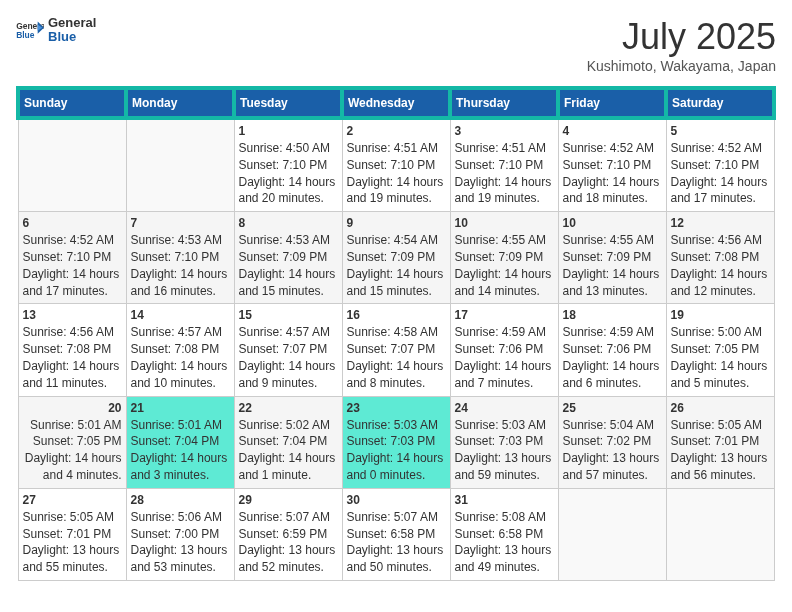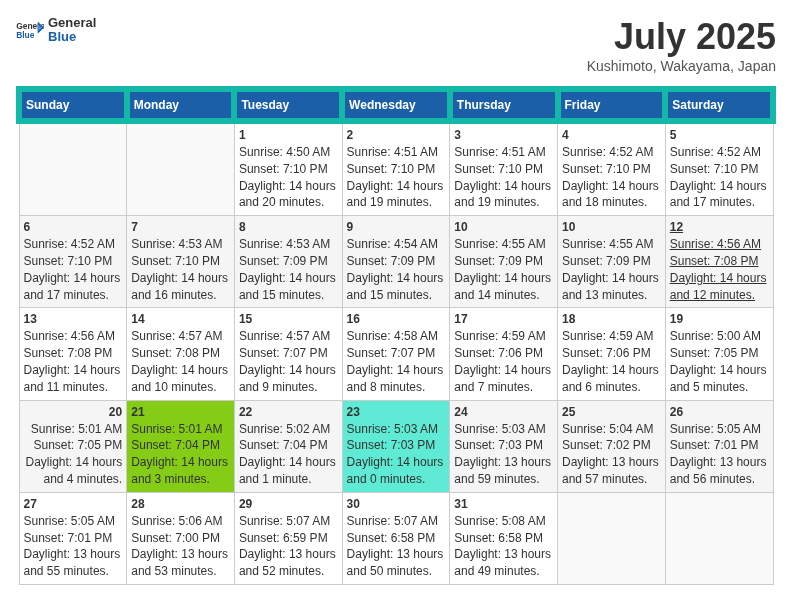--- a/index.html
+++ b/index.html
@@ -19,31 +19,31 @@
     .logo {
       display: flex;
       align-items: center;
       gap: 4px;
     }
     .logo-icon {
       width: 28px;
       height: 20px;
     }
     .title-block { text-align: right; }
-    .month-title { font-size: 36px; color: #333; font-weight: bold; }
+    .month-title { font-size: 36px; color: #333; font-weight: normal; }
     .location { font-size: 14px; color: #555; padding-left: 48px; }
     .calendar { width: 100%; border-collapse: collapse; }
     .calendar th {
       background: #1a5fa8;
       color: #fff;
       font-size: 12px;
       font-weight: bold;
       padding: 6px 4px;
       text-align: left;
-      border: 6px solid #14b8a6;
+      border: 4px solid #14b8a6;
     }
     .calendar td {
       border: 1px solid #ccc;
       vertical-align: top;
       padding: 4px;
       font-size: 10px;
       color: #333;
       width: calc(100% / 7);
       min-height: 80px;
       background: #fff;
@@ -163,21 +163,21 @@
 Daylight: 14 hours
 and 14 minutes.</div>
         </td>
         <td style="background: rgb(245, 245, 245);">
           <div class="day-number">10</div>
           <div class="day-info" style="white-space: pre-line;">Sunrise: 4:55 AM
 Sunset: 7:09 PM
 Daylight: 14 hours
 and 13 minutes.</div>
         </td>
-        <td style="background: rgb(245, 245, 245); text-decoration: underline;">
+        <td style="background: rgb(245, 245, 245);">
           <div class="day-number">12</div>
           <div class="day-info" style="white-space: pre-line;">Sunrise: 4:56 AM
 Sunset: 7:08 PM
 Daylight: 14 hours
 and 12 minutes.</div>
         </td>
       </tr>
       <tr>
         <td>
           <div class="day-number">13</div>
@@ -230,21 +230,21 @@
         </td>
       </tr>
       <tr style="background: rgb(245, 245, 245);">
         <td style="background: rgb(245, 245, 245); text-align: right;">
           <div class="day-number">20</div>
           <div class="day-info" style="white-space: pre-line;">Sunrise: 5:01 AM
 Sunset: 7:05 PM
 Daylight: 14 hours
 and 4 minutes.</div>
         </td>
-        <td style="background: #84cc16;">
+        <td style="background: #5eead4;">
           <div class="day-number">21</div>
           <div class="day-info" style="white-space: pre-line;">Sunrise: 5:01 AM
 Sunset: 7:04 PM
 Daylight: 14 hours
 and 3 minutes.</div>
         </td>
         <td style="background: rgb(245, 245, 245);">
           <div class="day-number">22</div>
           <div class="day-info" style="white-space: pre-line;">Sunrise: 5:02 AM
 Sunset: 7:04 PM

